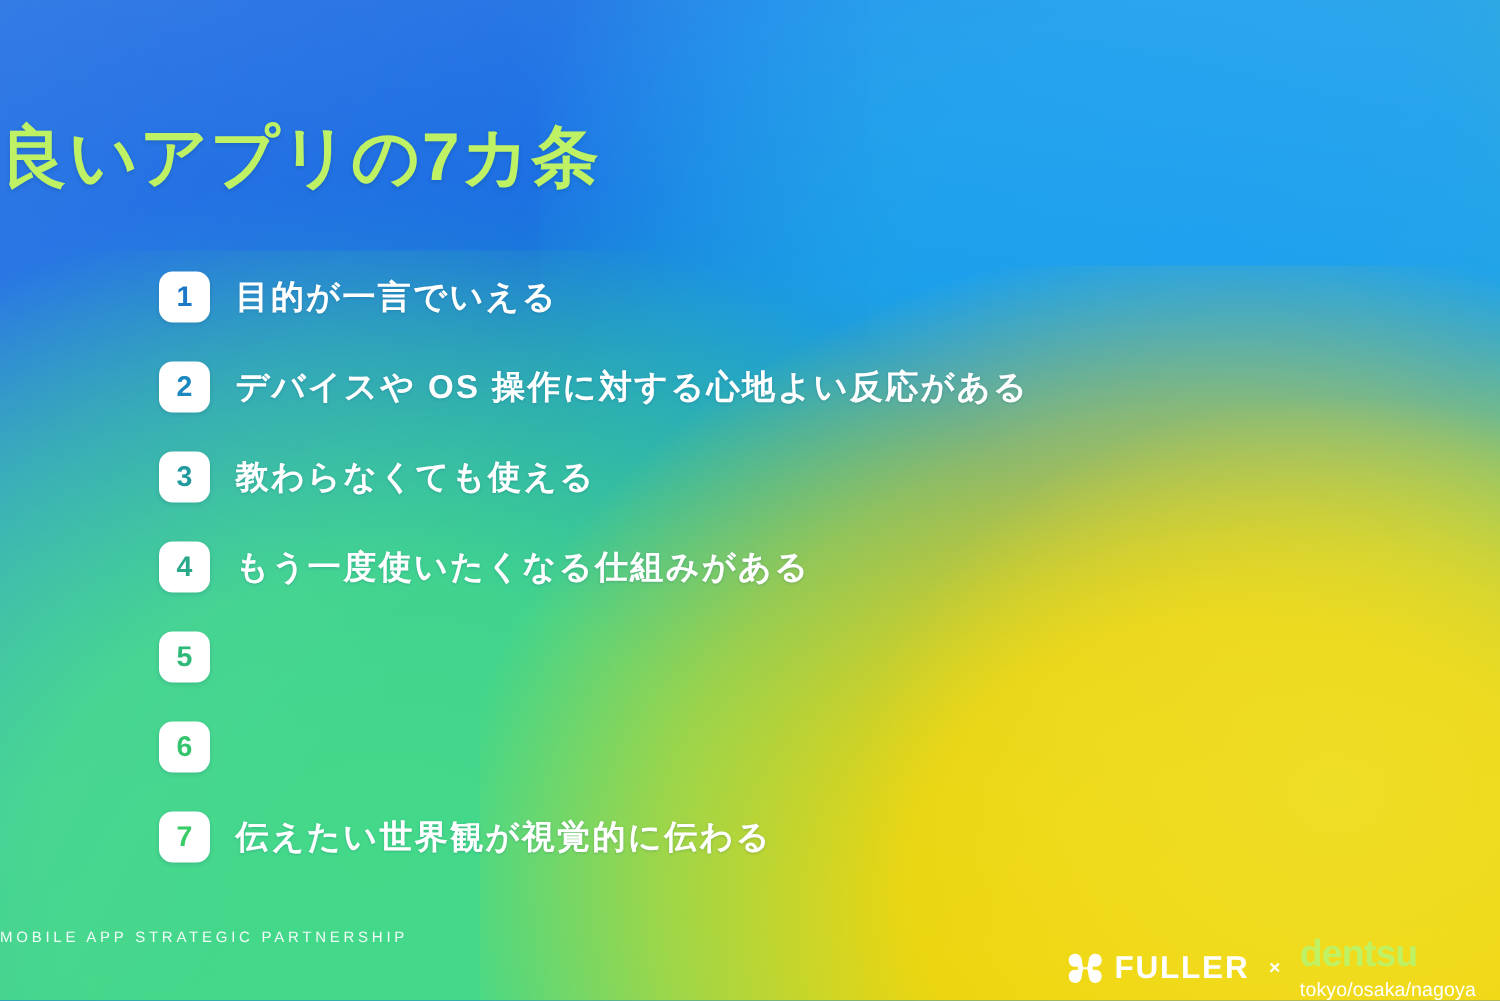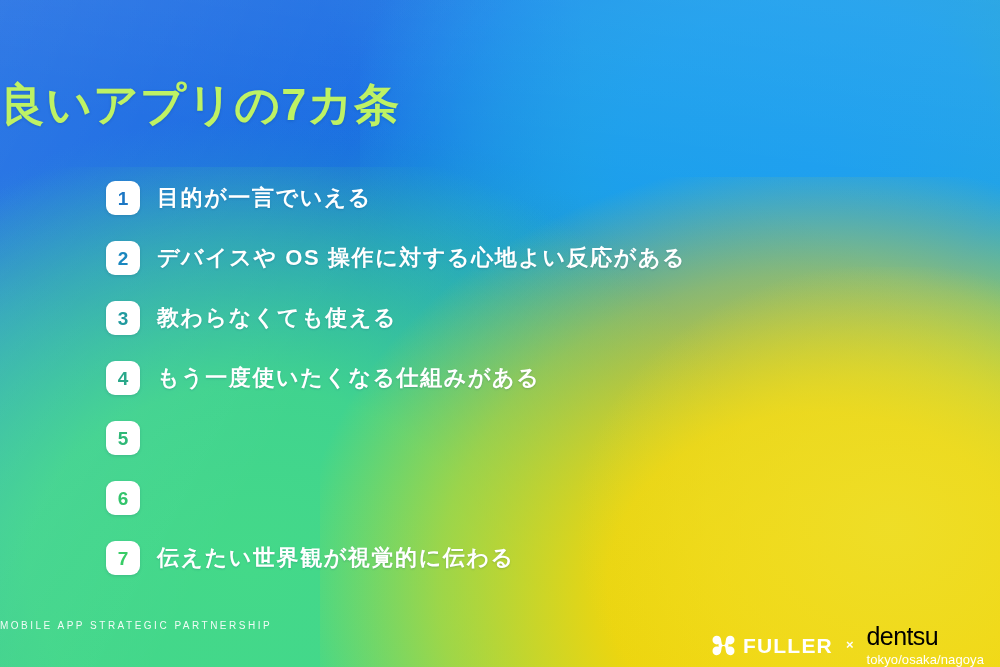--- a/index.html
+++ b/index.html
@@ -224,23 +224,23 @@
     line-height: 1;
     padding-bottom: 2px;
   }
   .logo-dentsu {
     display: flex;
     flex-direction: column;
     align-items: flex-start;
     line-height: 1;
   }
   .dentsu-word {
-    color: #000000;
+    color: #bef264;
     font-size: 25px;
-    font-weight: normal;
+    font-weight: bold;
     letter-spacing: -0.6px;
     line-height: 1;
   }
   .dentsu-sub {
     color: #ffffff;
     font-size: 13px;
     letter-spacing: 0.1px;
     line-height: 1;
     margin-top: 4px;
   }

